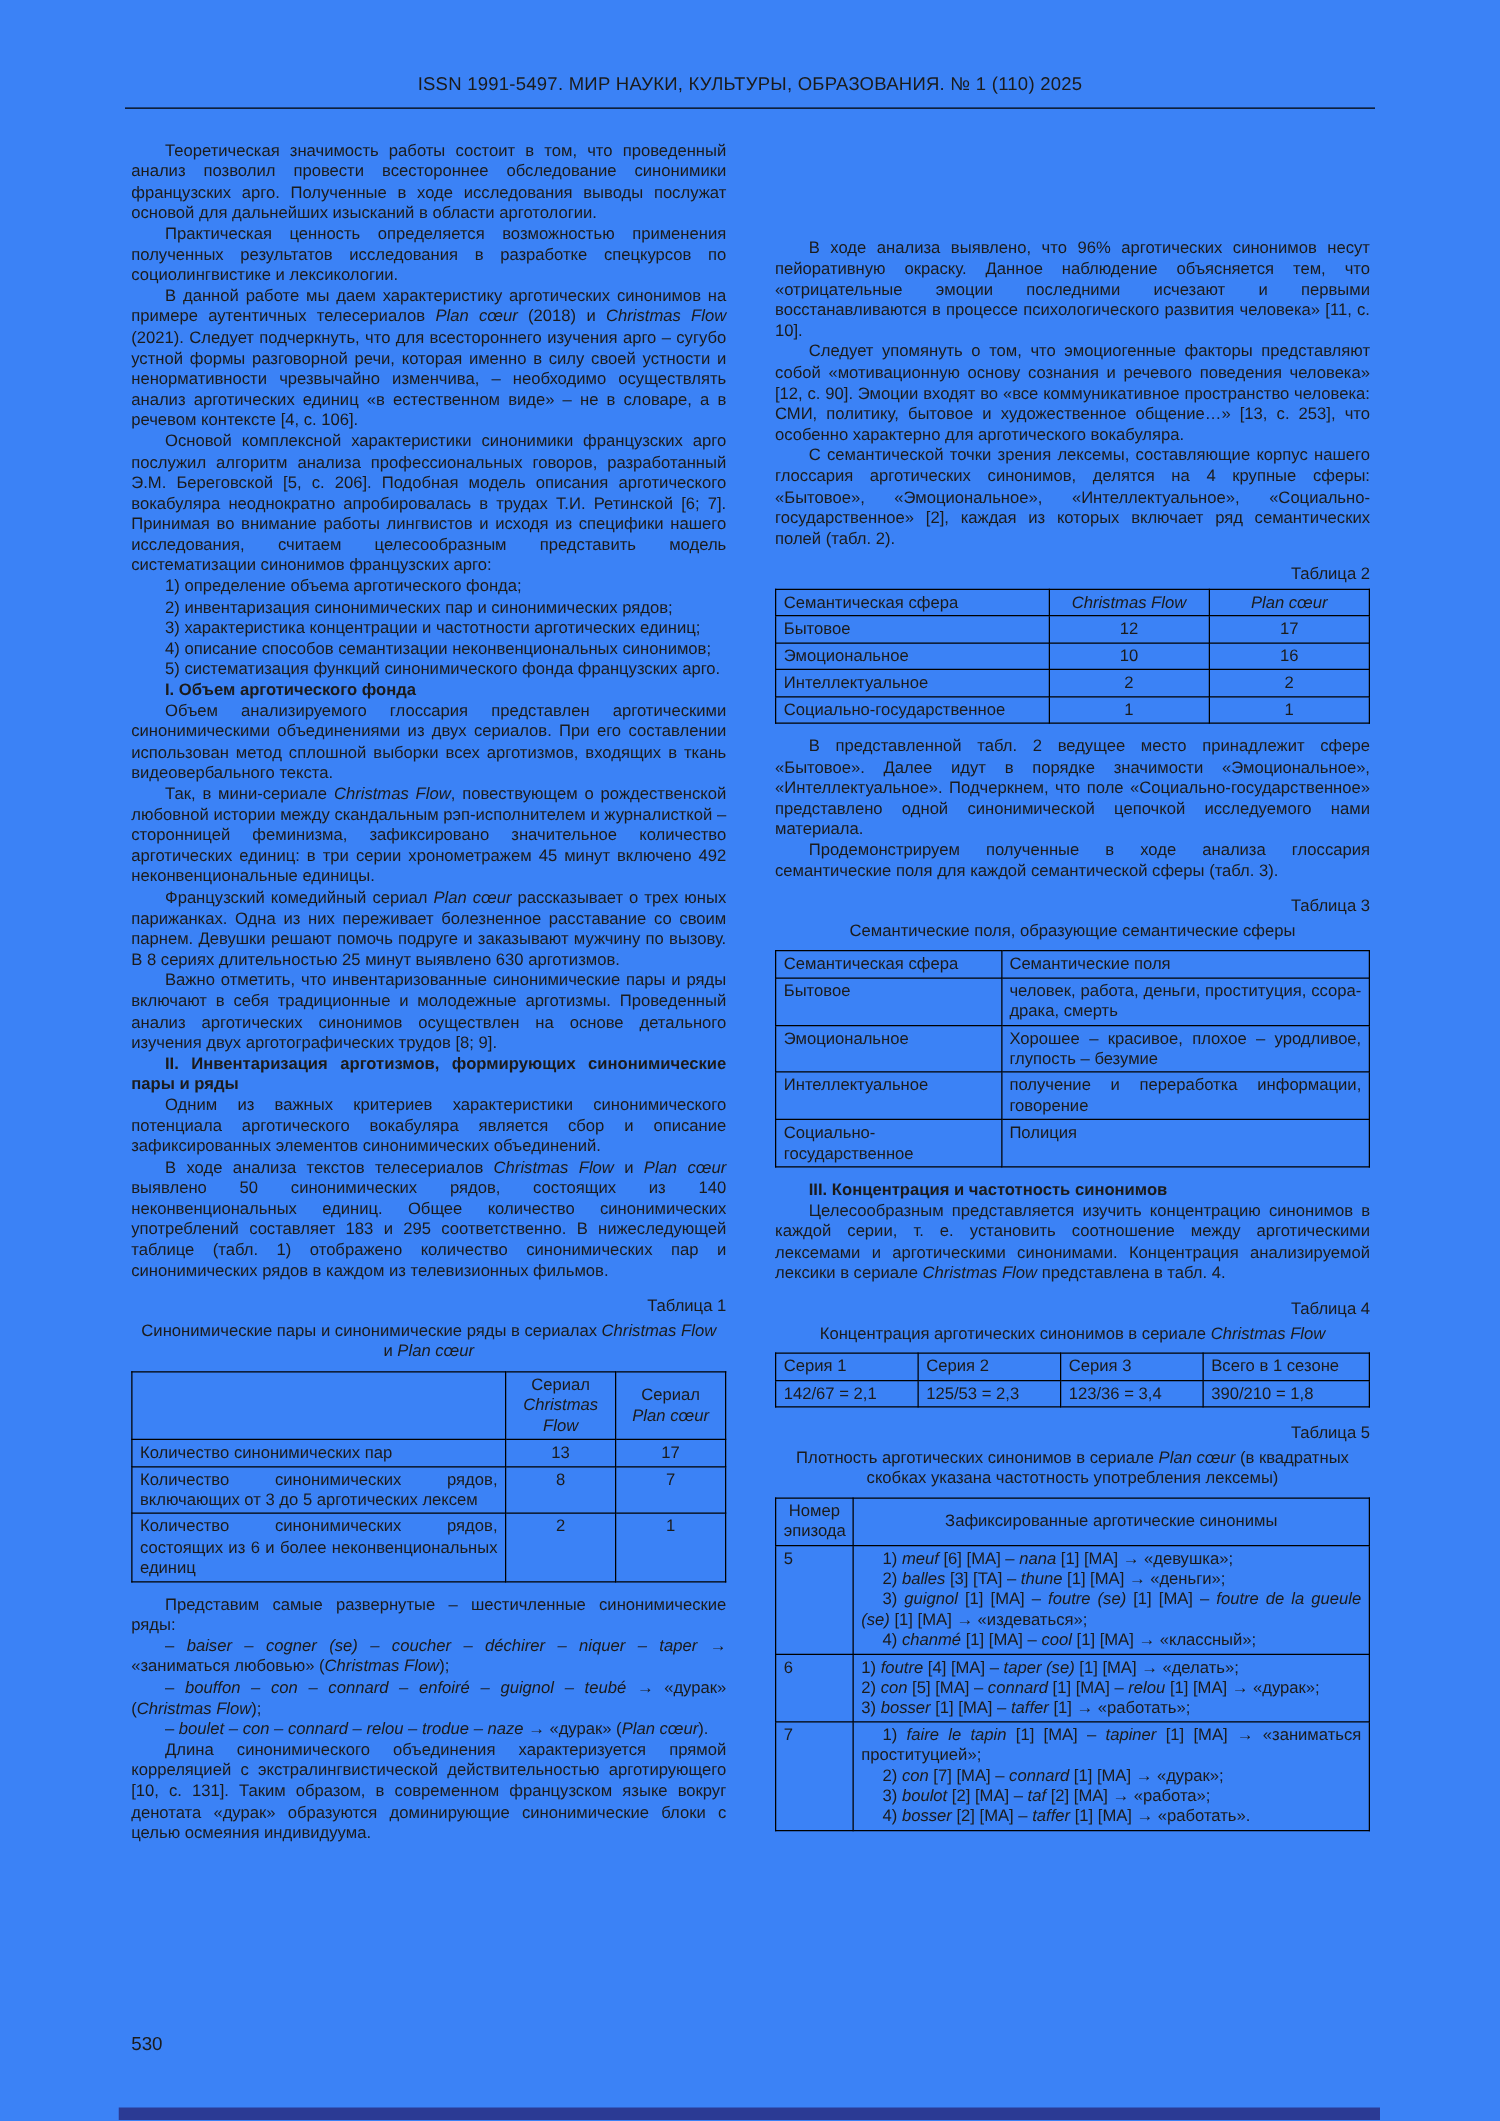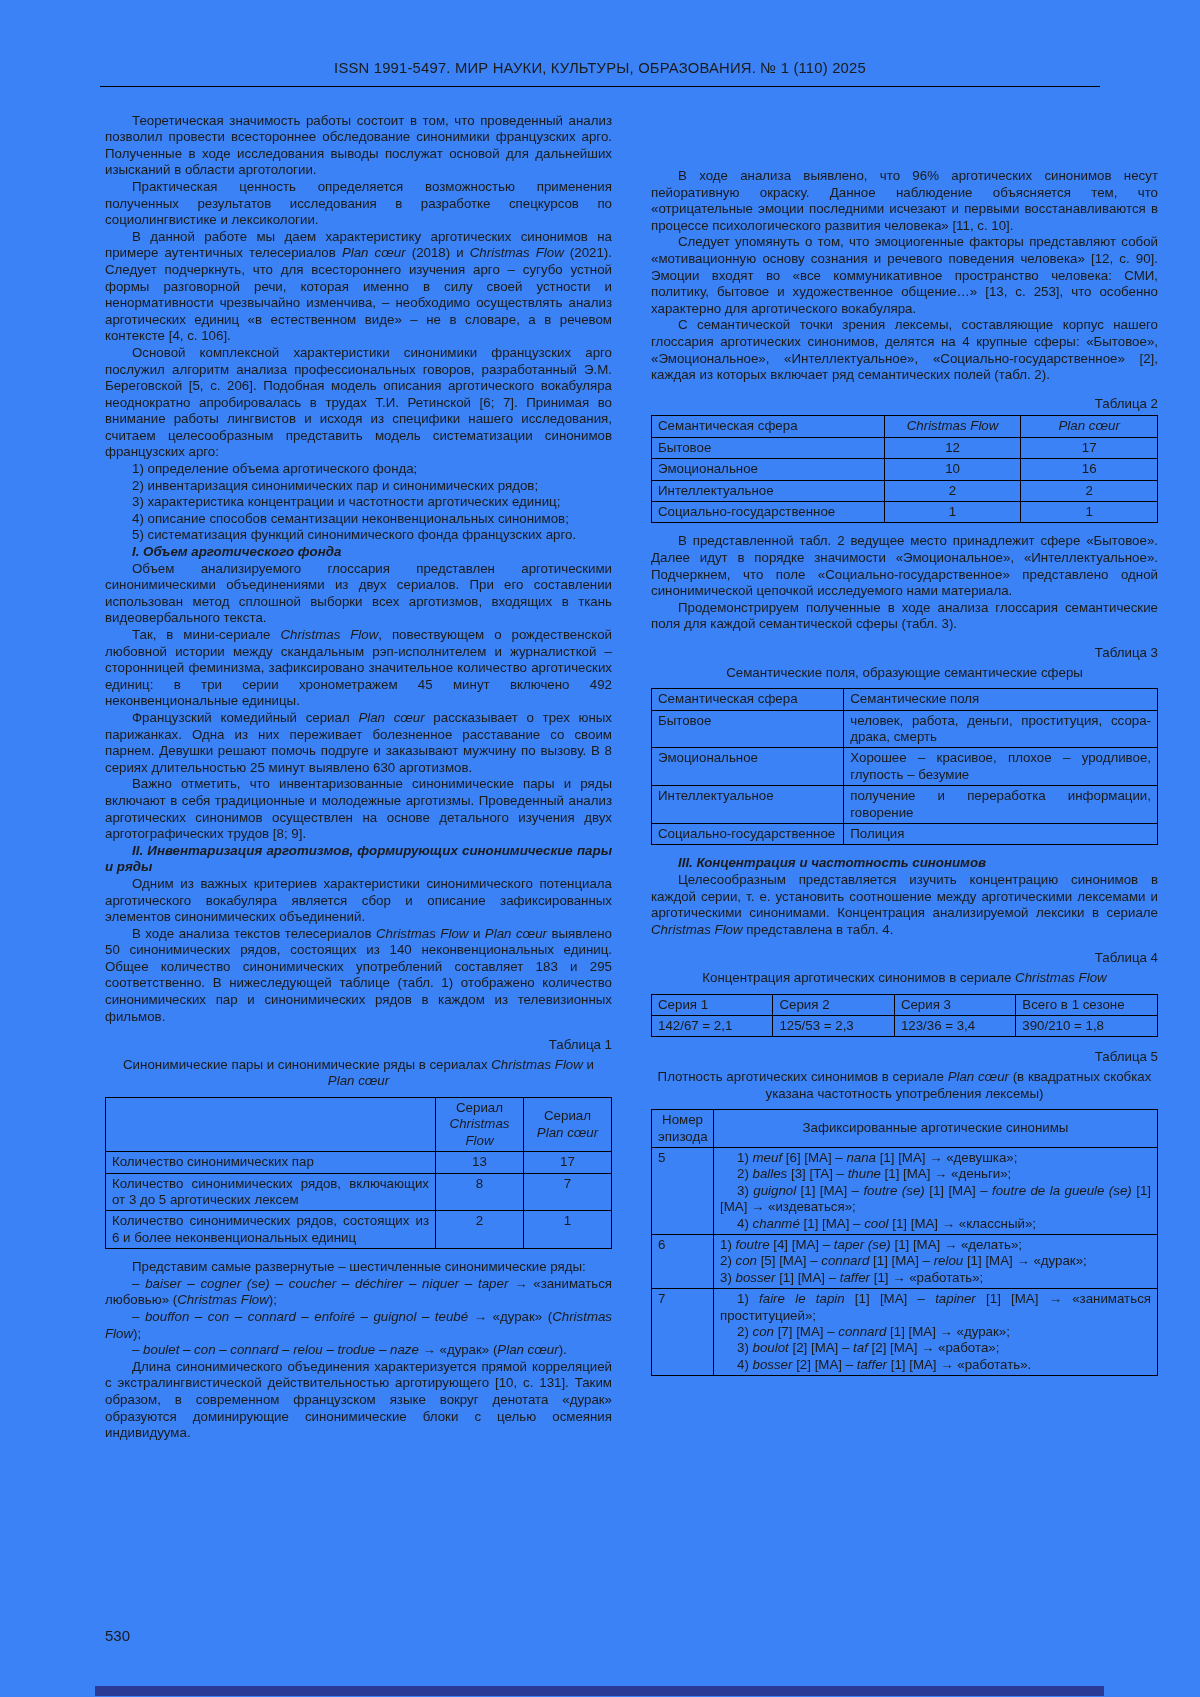--- a/index.html
+++ b/index.html
@@ -12,25 +12,25 @@
     font-family: "Liberation Sans", "DejaVu Sans", sans-serif;
     font-size: 13.3px;
     line-height: 16.6px;
     color: #1b1b1b;
     overflow: hidden;
   }
   .running-head { padding-top: 60px; }
   .head-text { text-align: center; font-size: 14.8px; letter-spacing: .2px; }
   .head-rule { border-bottom: 1.6px solid #000; margin: 9px 100px 0 100px; }
 
-  .columns { display: flex; gap: 39px; padding: 26px 42px 0 105px; align-items: center; }
+  .columns { display: flex; gap: 39px; padding: 26px 104px 0 105px; align-items: flex-end; }
   .col { flex: 1 1 0; min-width: 0; }
 
   .p { margin: 0; text-align: justify; text-indent: 27px; }
-  .h { margin: 0; text-align: justify; text-indent: 27px; font-weight: bold; font-style: italic; }
+  .h { margin: 0; text-align: justify; text-indent: 27px; font-weight: bold; }
   .it { font-style: italic; }
 
   .tbl-label { text-align: right; margin: 12px 0 3px 0; }
   .tbl-caption { text-align: center; margin: 2px 6px 7px 6px; text-indent: 0; }
 
   table { width: 100%; border-collapse: collapse; margin: 2px 0 10px 0; table-layout: fixed; border-radius: 32px; }
   th, td { border: 1px solid #000; padding: 2px 6px; vertical-align: top; font-weight: normal; font-size: 13.3px; line-height: 16.4px; }
   th { vertical-align: middle; }
   .c { text-align: center; }
   .j { text-align: justify; }

